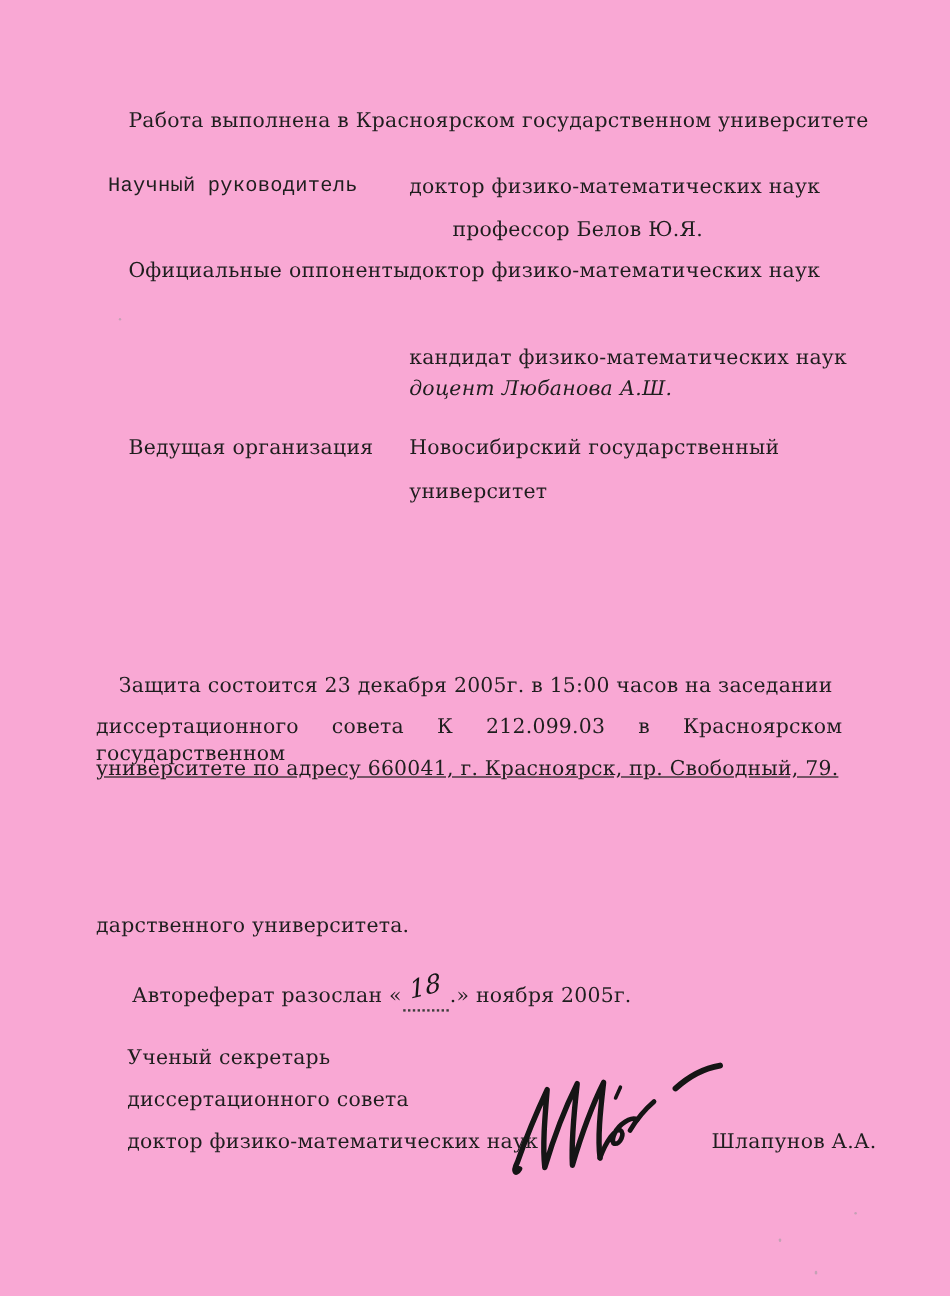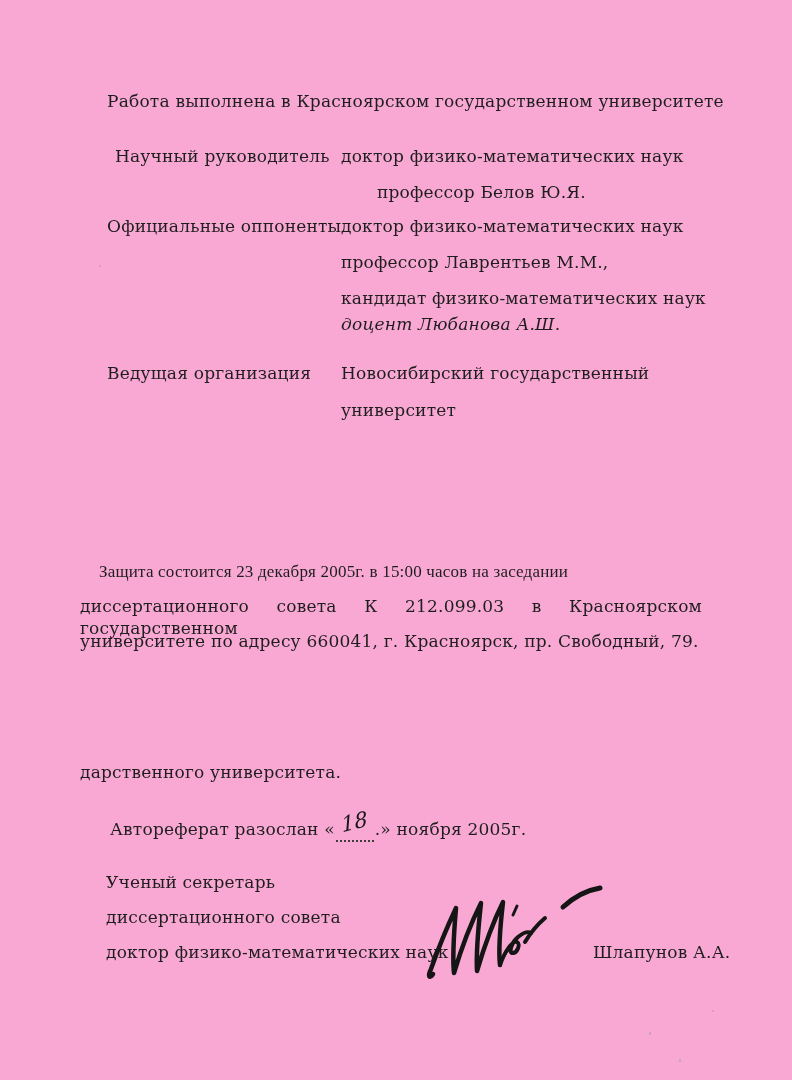--- a/index.html
+++ b/index.html
@@ -23,40 +23,40 @@
     position: absolute;
     font-size: 17px;
     line-height: 22px;
     color: #1e1e1e;
     white-space: nowrap;
     letter-spacing: 0.2px;
   }
   
   #performed { top: 90px;  left: 107px; }
   
-  #sup-label { top: 145px; left: 115px; }
+  #sup-label { top: 145px; left: 90px; font-family: Liberation Mono, monospace; }
   #sup-l0    { top: 145px; left: 341px; }
   #sup-l1    { top: 181px; left: 341px; margin-left: 36px; }
   #opp-label { top: 215px; left: 107px; }
   #opp-l0    { top: 215px; left: 341px; }
   #opp-l1    { top: 251px; left: 341px; }
   #opp-l2    { top: 287px; left: 341px; }
   #opp-l3    { top: 313px; left: 341px; font-style: italic; }
   #org-label { top: 362px; left: 107px; }
   #org-l0    { top: 362px; left: 341px; text-align: center; }
   #org-l1    { top: 399px; left: 341px; }
   
-  #def-l0 { top: 561px; left: 80px; padding-left: 19px; font-family: Liberation Serif, serif; }
+  #def-l0 { top: 561px; left: 80px; padding-left: 19px; }
   #def-l1 {
     top: 595px; left: 80px; width: 622px;
     white-space: normal;
     text-align: justify;
     text-align-last: justify;
   }
-  #def-l2 { top: 630px; left: 80px; }
+  #def-l2 { top: 630px; left: 80px; text-decoration: underline; }
   
   #lib-l0 { top: 724px; left: 80px; padding-left: 22px; }
   #lib-l1 { top: 761px; left: 80px; }
   
   #sent { top: 817px; left: 110px; }
   .blank {
     display: inline-block;
     position: relative;
     width: 38px;
     text-align: center;
@@ -105,21 +105,20 @@
 <div class="page">
 
   <div class="t" id="performed">Работа выполнена в Красноярском государственном университете</div>
 
   <div class="t" id="sup-label">Научный руководитель</div>
   <div class="t" id="sup-l0">доктор физико-математических наук</div>
   <div class="t" id="sup-l1">профессор Белов Ю.Я.</div>
 
   <div class="t" id="opp-label">Официальные оппоненты</div>
   <div class="t" id="opp-l0">доктор физико-математических наук</div>
-  <div class="t" id="opp-l1">профессор Лаврентьев М.М.,</div>
   <div class="t" id="opp-l2">кандидат физико-математических наук</div>
   <div class="t" id="opp-l3">доцент Любанова А.Ш.</div>
 
   <div class="t" id="org-label">Ведущая организация</div>
   <div class="t" id="org-l0">Новосибирский государственный</div>
   <div class="t" id="org-l1">университет</div>
 
   <div class="t" id="def-l0">Защита состоится 23 декабря 2005г. в 15:00 часов на заседании</div>
   <div class="t" id="def-l1">диссертационного совета К 212.099.03 в Красноярском государственном</div>
   <div class="t" id="def-l2">университете по адресу 660041, г. Красноярск, пр. Свободный, 79.</div>

